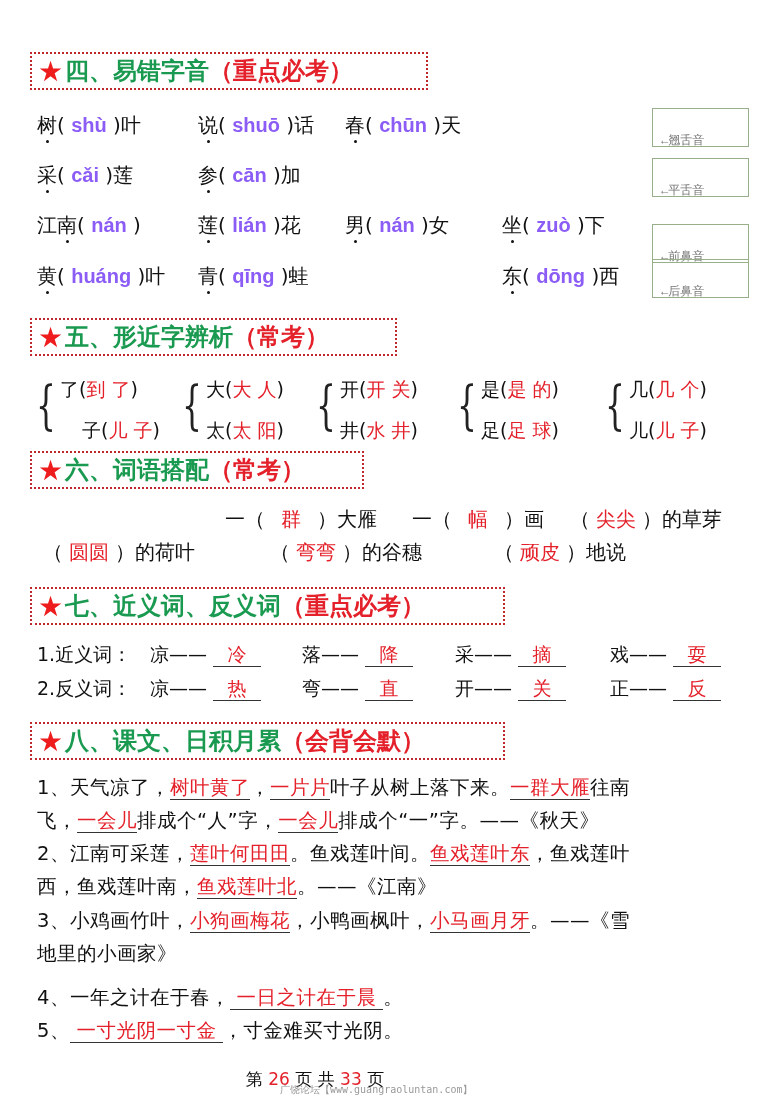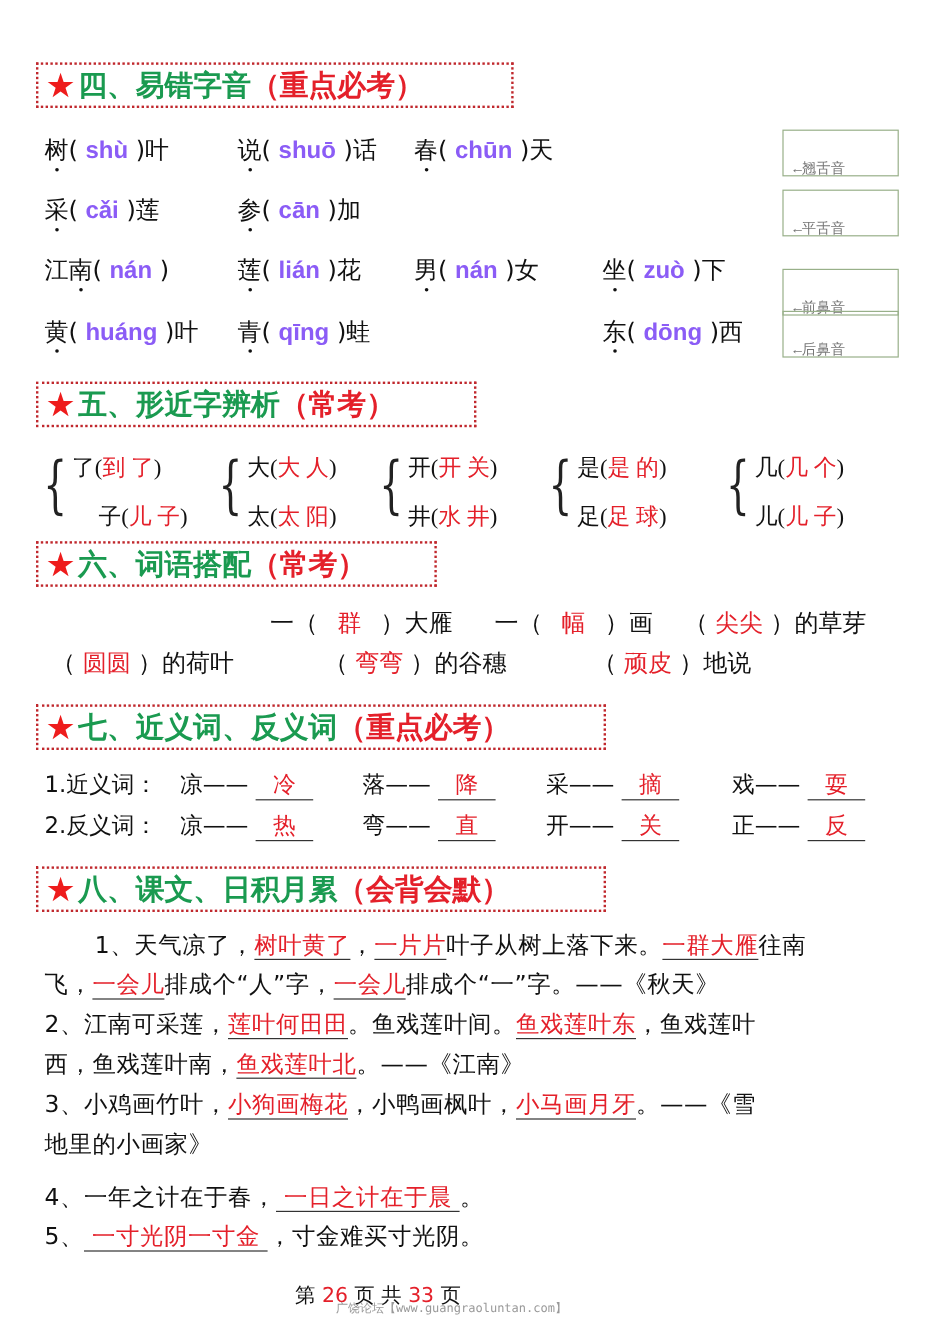--- a/index.html
+++ b/index.html
@@ -13,21 +13,21 @@
   .red { color: #e4202a; }
   .row { position: absolute; font-size: 20px; white-space: nowrap; height: 30px; line-height: 30px; }
   .item { position: absolute; white-space: nowrap; }
   .py { color: #8b5cf6; font-family: "Liberation Sans", sans-serif; font-weight: bold; }
   .dotc { position: relative; display: inline-block; }
   .dotc::after { content: ""; position: absolute; left: 50%; bottom: -3px; width: 3px; height: 3px; margin-left: -1.5px; background: #111; border-radius: 50%; }
   .note { position: absolute; left: 652px; width: 97px; height: 39px; border: 1.5px solid #98b089; box-sizing: border-box;
           font-family: Liberation Mono, monospace; font-size: 12px; color: #777; padding: 23px 0 0 8px; }
   .pair { position: absolute; font-size: 19px; }
   .brace { position: absolute; font-size: 52px; line-height: 52px; color: #222; font-family: "DejaVu Serif", serif; transform: scaleX(0.6); transform-origin: left center; }
-  .pair .ln { position: absolute; white-space: nowrap; font-family: Liberation Serif, serif; }
+  .pair .ln { position: absolute; white-space: nowrap; }
   .blank { display: inline-block; border-bottom: 1.5px solid #333; text-align: center; color: #e4202a; line-height: 24px; }
   .para { position: absolute; left: 37px; font-size: 19.5px; line-height: 33px; white-space: nowrap; letter-spacing: 0.5px; }
   .ul { color: #e4202a; border-bottom: 1.5px solid #333; }
   .footer { position: absolute; left: 0; width: 630px; text-align: center; font-size: 17px; }
   .wm { position: absolute; left: 280px; top: 1083px; font-size: 10px; color: #999; white-space: nowrap; font-family: "DejaVu Sans Mono", monospace; }
 </style>
 </head>
 <body>
 
 <div class="sec-head" style="left:30px; top:52px; width:398px;">
@@ -136,21 +136,21 @@
       <span class="item" style="left: 610px;"><span>正</span><span>——</span><span class="blank" style="width: 48px; margin-left: 6px;">反</span></span>
     </div>
   </div>
 
 <div class="sec-head" style="left:30px; top:722px; width:475px;">
   <span class="star">★</span>
   <span class="green">八、课文、日积月累</span>
   <span class="red">（会背会默）</span>
 </div>
 <div id="s8">
-    <div class="para" style="top: 771px; margin-left: 42px;"><span>1、天气凉了，</span><span class="ul">树叶黄了</span><span>，</span><span class="ul">一片片</span><span>叶子从树上落下来。</span><span class="ul">一群大雁</span><span>往南</span></div>
+    <div class="para" style="top: 771px;"><span>1、天气凉了，</span><span class="ul">树叶黄了</span><span>，</span><span class="ul">一片片</span><span>叶子从树上落下来。</span><span class="ul">一群大雁</span><span>往南</span></div>
     <div class="para" style="top: 804px;"><span>飞，</span><span class="ul">一会儿</span><span>排成个“人”字，</span><span class="ul">一会儿</span><span>排成个“一”字。——《秋天》</span></div>
     <div class="para" style="top: 837px;"><span>2、江南可采莲，</span><span class="ul">莲叶何田田</span><span>。鱼戏莲叶间。</span><span class="ul">鱼戏莲叶东</span><span>，鱼戏莲叶</span></div>
     <div class="para" style="top: 870px;"><span>西，鱼戏莲叶南，</span><span class="ul">鱼戏莲叶北</span><span>。——《江南》</span></div>
     <div class="para" style="top: 904px;"><span>3、小鸡画竹叶，</span><span class="ul">小狗画梅花</span><span>，小鸭画枫叶，</span><span class="ul">小马画月牙</span><span>。——《雪</span></div>
     <div class="para" style="top: 937px;"><span>地里的小画家》</span></div>
     <div class="para" style="top: 981px;"><span>4、一年之计在于春，</span><span class="ul"> 一日之计在于晨 </span><span>。</span></div>
     <div class="para" style="top: 1014px;"><span>5、</span><span class="ul">  一寸光阴一寸金  </span><span>，寸金难买寸光阴。</span></div>
   </div>
 
 <div class="footer" style="top:1068px;">

